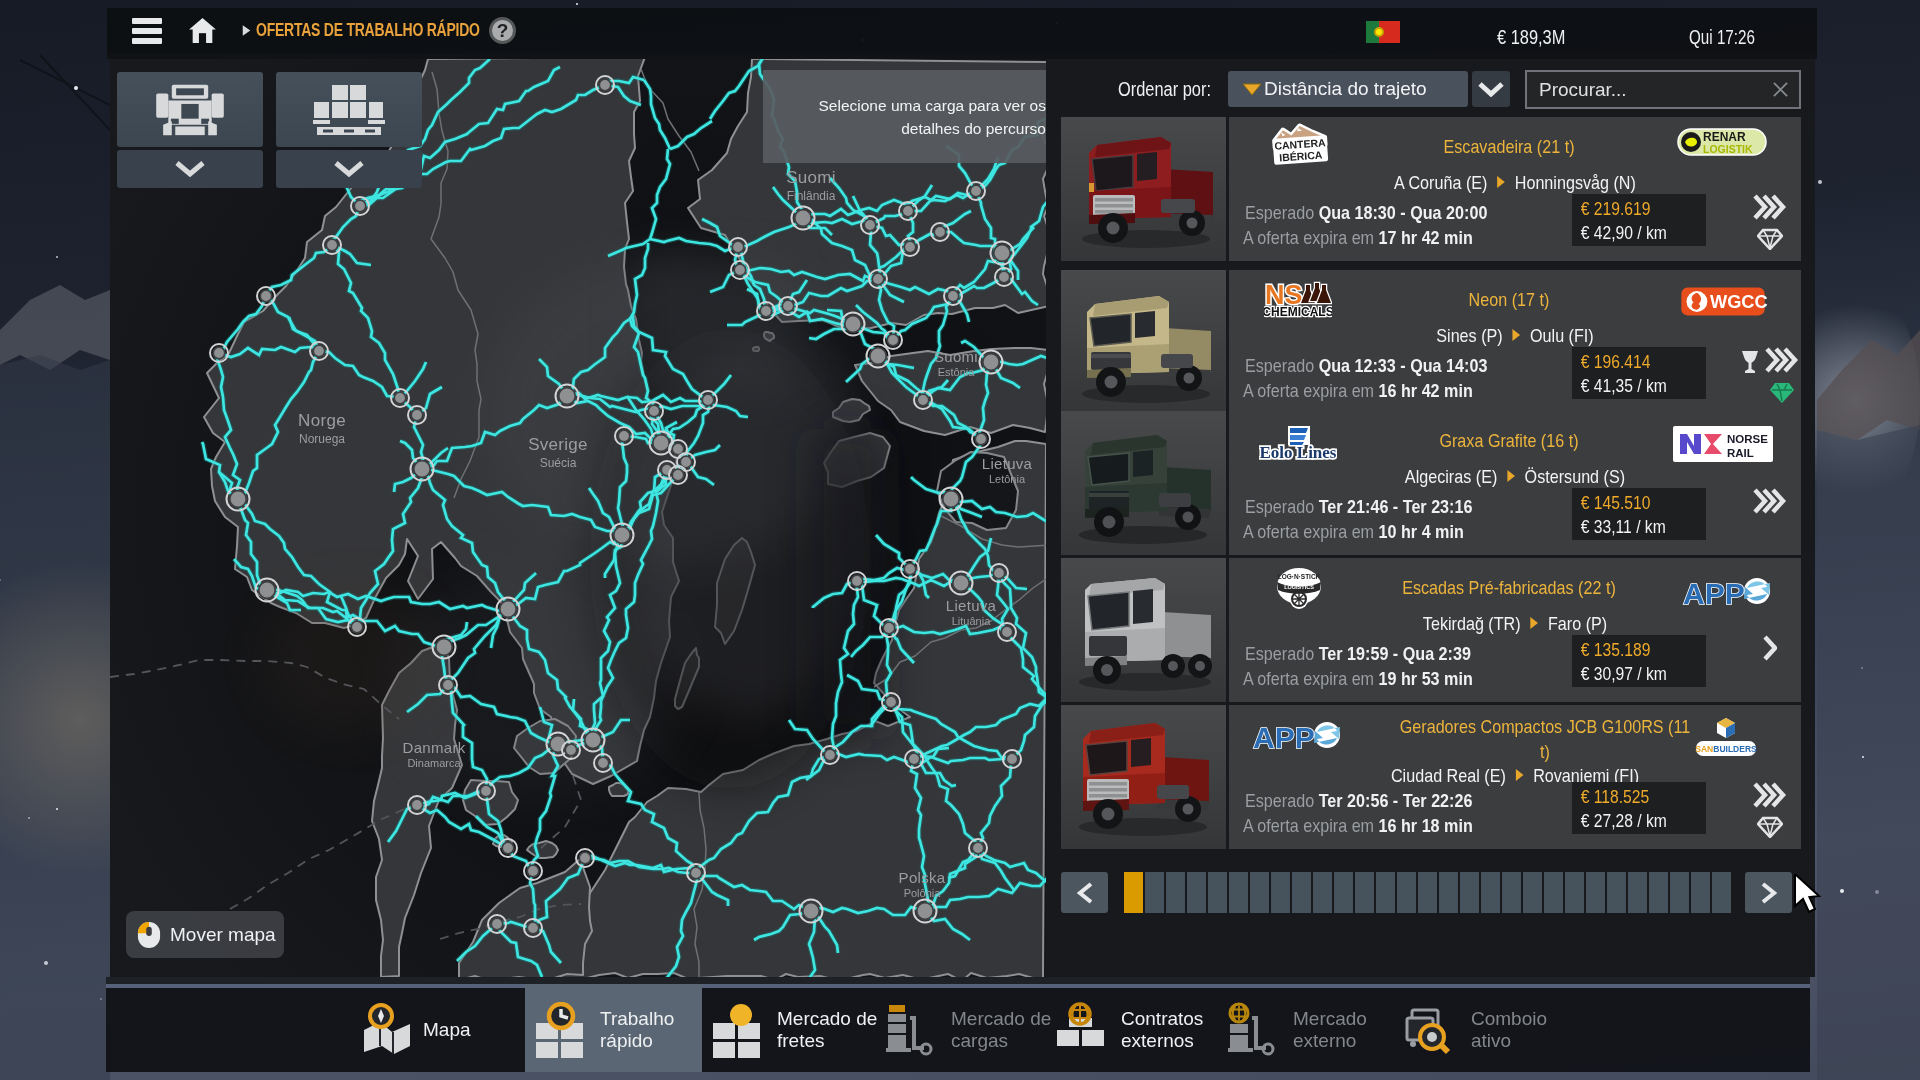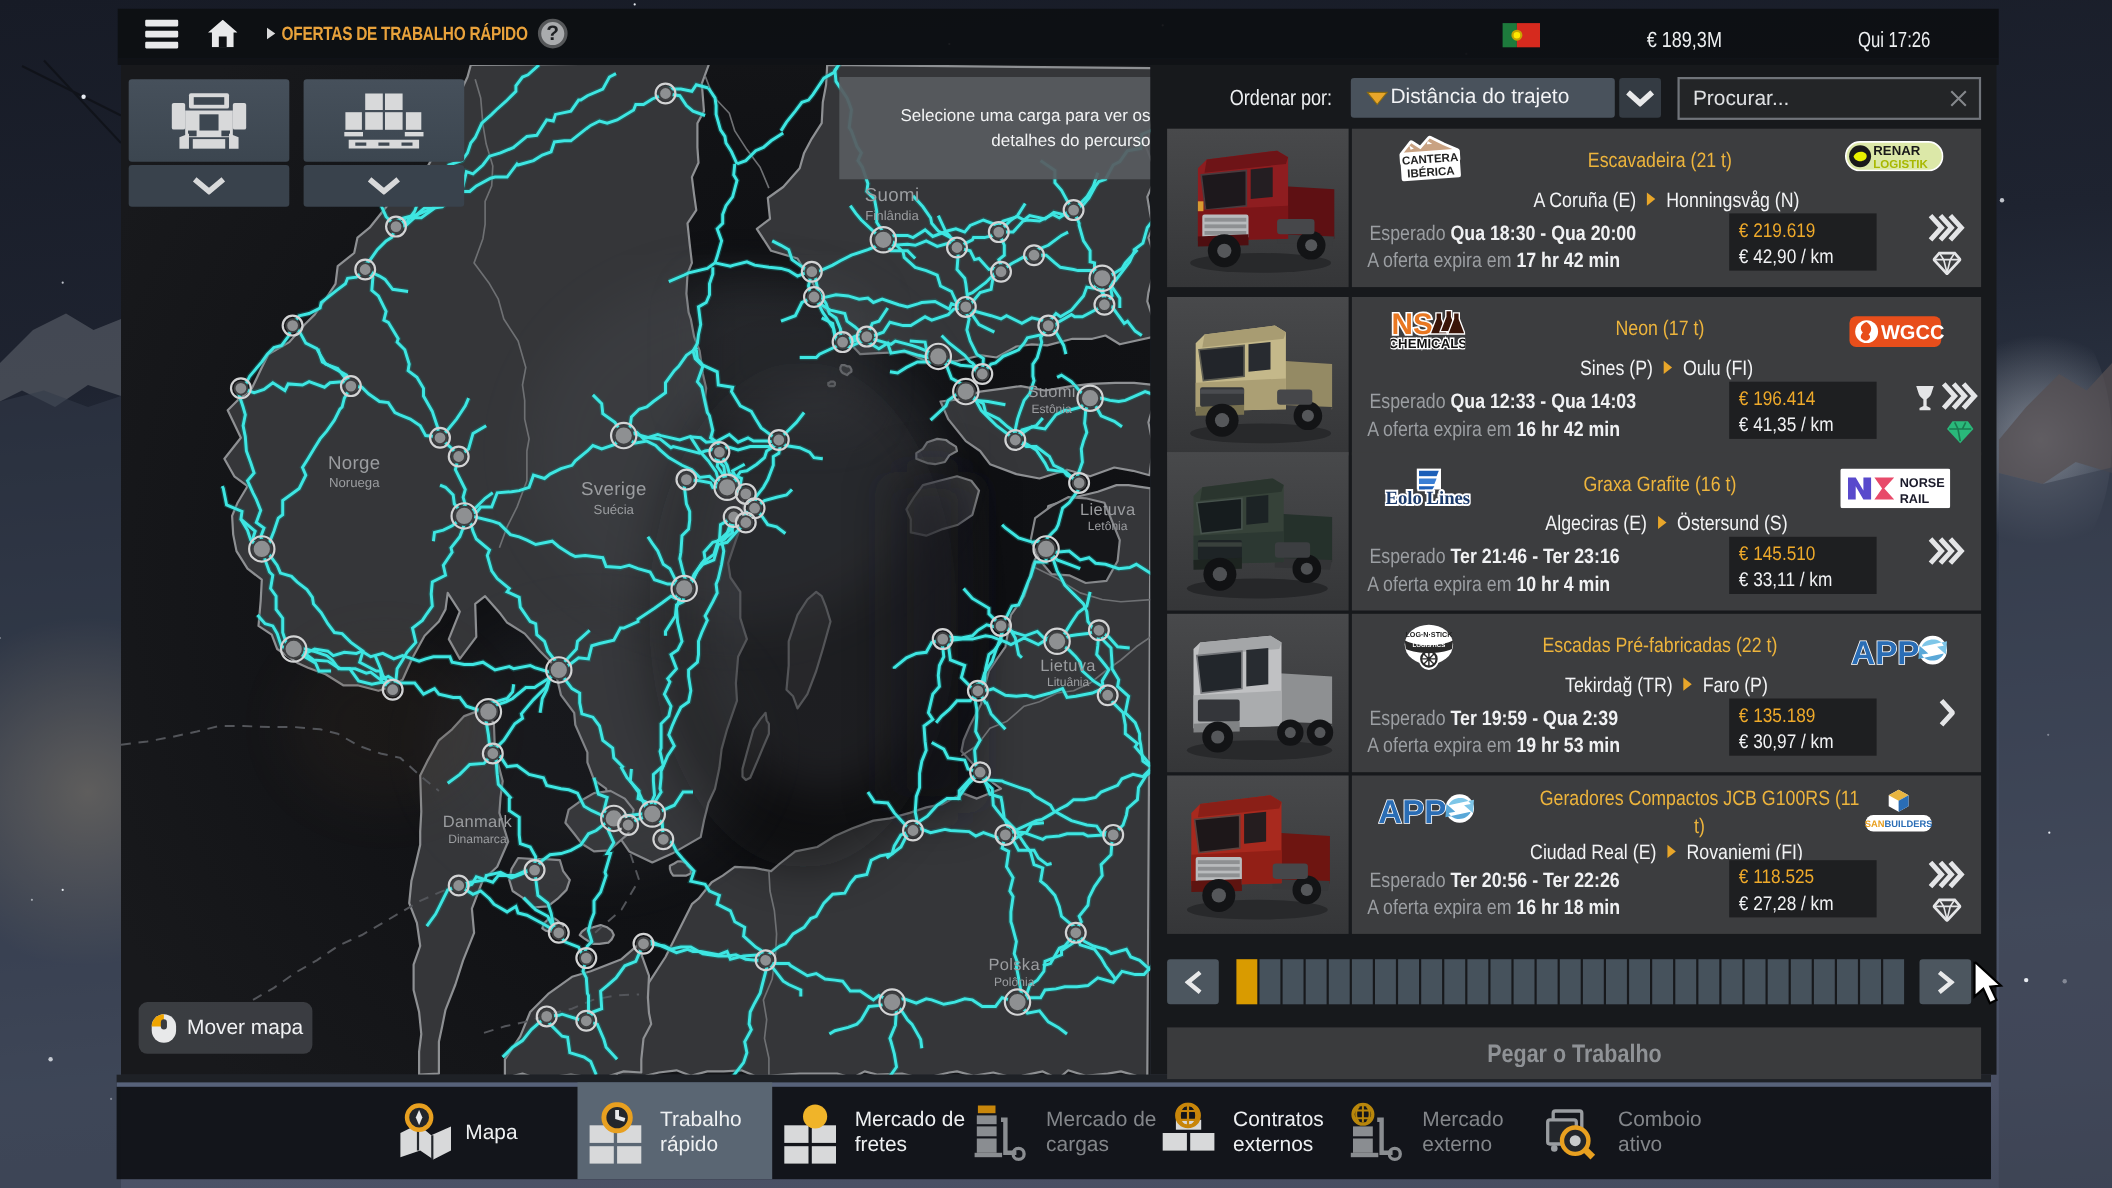--- a/index.html
+++ b/index.html
@@ -1311,21 +1311,20 @@
 <div class="tick" style="left:588px"></div>
 <div class="tick" style="left:609px"></div>
 <div class="tick" style="left:630px"></div>
 <div class="tick" style="left:651px"></div>
 <div class="pgarrow" style="left:684px">
         <svg width="16" height="22" viewBox="0 0 16 22">
           <path d="M2 2 L13 11 L2 20" stroke="#e8e9ea" stroke-width="4" fill="none"></path>
         </svg>
       </div>
   </div>
-  <div id="pegar"><span>Pegar o Trabalho</span></div>
 </div>
 
 <div id="botbar">
 <div id="tab-active"></div>
   <div class="tab" style="left:254px;">
       <svg width="54" height="56" viewBox="0 0 54 56">
 <path d="M4 28 L20 20 L32 30 L50 22 L50 44 L34 52 L22 44 L4 50 Z" fill="#d8d9da"></path>
 <path d="M20 20 L20 44 M33 30 L33 52" stroke="#23262b" stroke-width="2" fill="none"></path>
 <circle cx="21" cy="14" r="11" fill="#23262b" stroke="#e8a020" stroke-width="4"></circle>
 <path d="M21 7 L24 14 L21 21 L18 14 Z" fill="#e8e9ea"></path>

